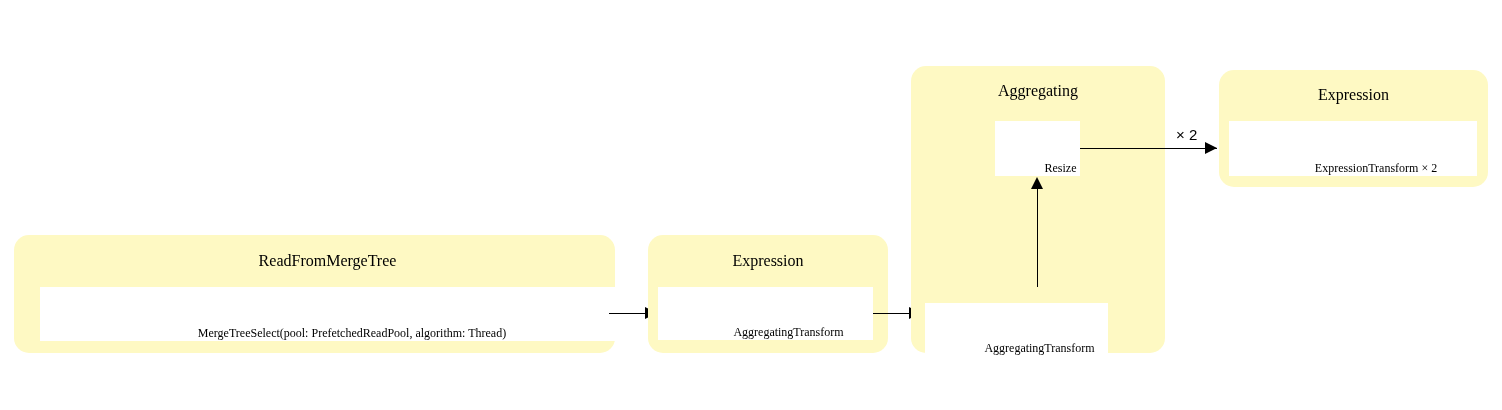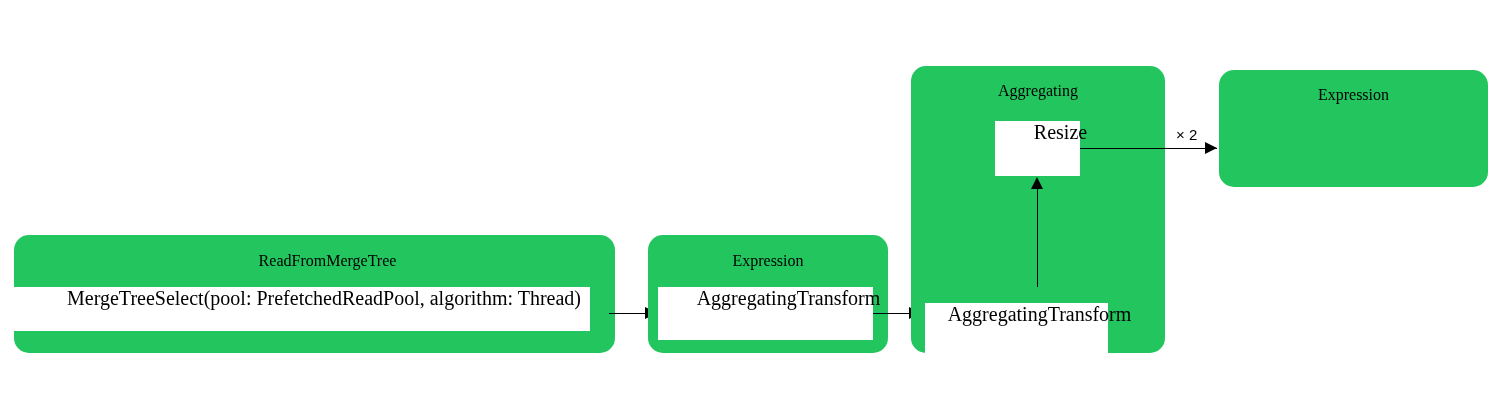--- a/index.html
+++ b/index.html
@@ -10,42 +10,42 @@
   #canvas {
     position: relative;
     width: 1502px;
     height: 410px;
     background: #ffffff;
     font-family: "Liberation Serif", "DejaVu Serif", serif;
     overflow: hidden;
   }
   .cluster {
     position: absolute;
-    background: #22c55e;
+    background: #fef9c3;
     box-sizing: border-box;
     border-radius: 15px;
   }
   .cluster-title {
     position: absolute;
     left: 0;
     right: 0;
     text-align: center;
     font-size: 16px;
     color: #000000;
     line-height: 1;
     white-space: nowrap;
   }
   .node {
     position: absolute;
     background: #ffffff;
     box-sizing: border-box;
     display: flex;
-    align-items: flex-start;
+    align-items: flex-end;
     color: #000000;
-    font-size: 20px;
+    font-size: 12px;
     white-space: nowrap;
     padding-left: 46px;
   }
   .node.center { justify-content: center; }
   .edge-line-h {
     position: absolute;
     height: 0;
     border-top: 1.6px solid #000000;
   }
   .edge-line-v {
@@ -76,21 +76,21 @@
   }
 </style>
 </head>
 <body>
 
 <div id="canvas">
 
   <div class="cluster" style="left:14px; top:235px; width:601px; height:118px;">
     <div class="cluster-title" style="top:18px;margin-left:26px;">ReadFromMergeTree</div>
   </div>
-  <div class="node center" style="left:12px; top:287px; width:578px; height:44px;">
+  <div class="node center" style="left:40px; top:287px; width:578px; height:54px;">
     <span>MergeTreeSelect(pool: PrefetchedReadPool, algorithm: Thread)</span>
   </div>
 
   <div class="edge-line-h" style="left:609px; top:313px; width:48px;"></div>
   <div class="arrowhead-right" style="left:645px; top:307px;"></div>
 
   <div class="cluster" style="left:648px; top:235px; width:240px; height:118px;">
     <div class="cluster-title" style="top:18px;">Expression</div>
   </div>
   <div class="node center" style="left:658px; top:287px; width:215px; height:53px;">
@@ -113,14 +113,17 @@
   <div class="edge-line-v" style="left:1037px; top:188px; height:99px;"></div>
   <div class="arrowhead-up" style="left:1031px; top:177px;"></div>
 
   <div class="edge-line-h" style="left:1080px; top:148px; width:137px;"></div>
   <div class="arrowhead-right" style="left:1205px; top:142px;"></div>
   <div class="edge-label" style="left:1176px; top:126px;">× 2</div>
 
   <div class="cluster" style="left:1219px; top:70px; width:269px; height:117px;">
     <div class="cluster-title" style="top:17px;">Expression</div>
   </div>
+  <div class="node center" style="left:1229px; top:121px; width:248px; height:55px;">
+    <span>ExpressionTransform × 2</span>
+  </div>
 
 </div>
 
 </body></html>

